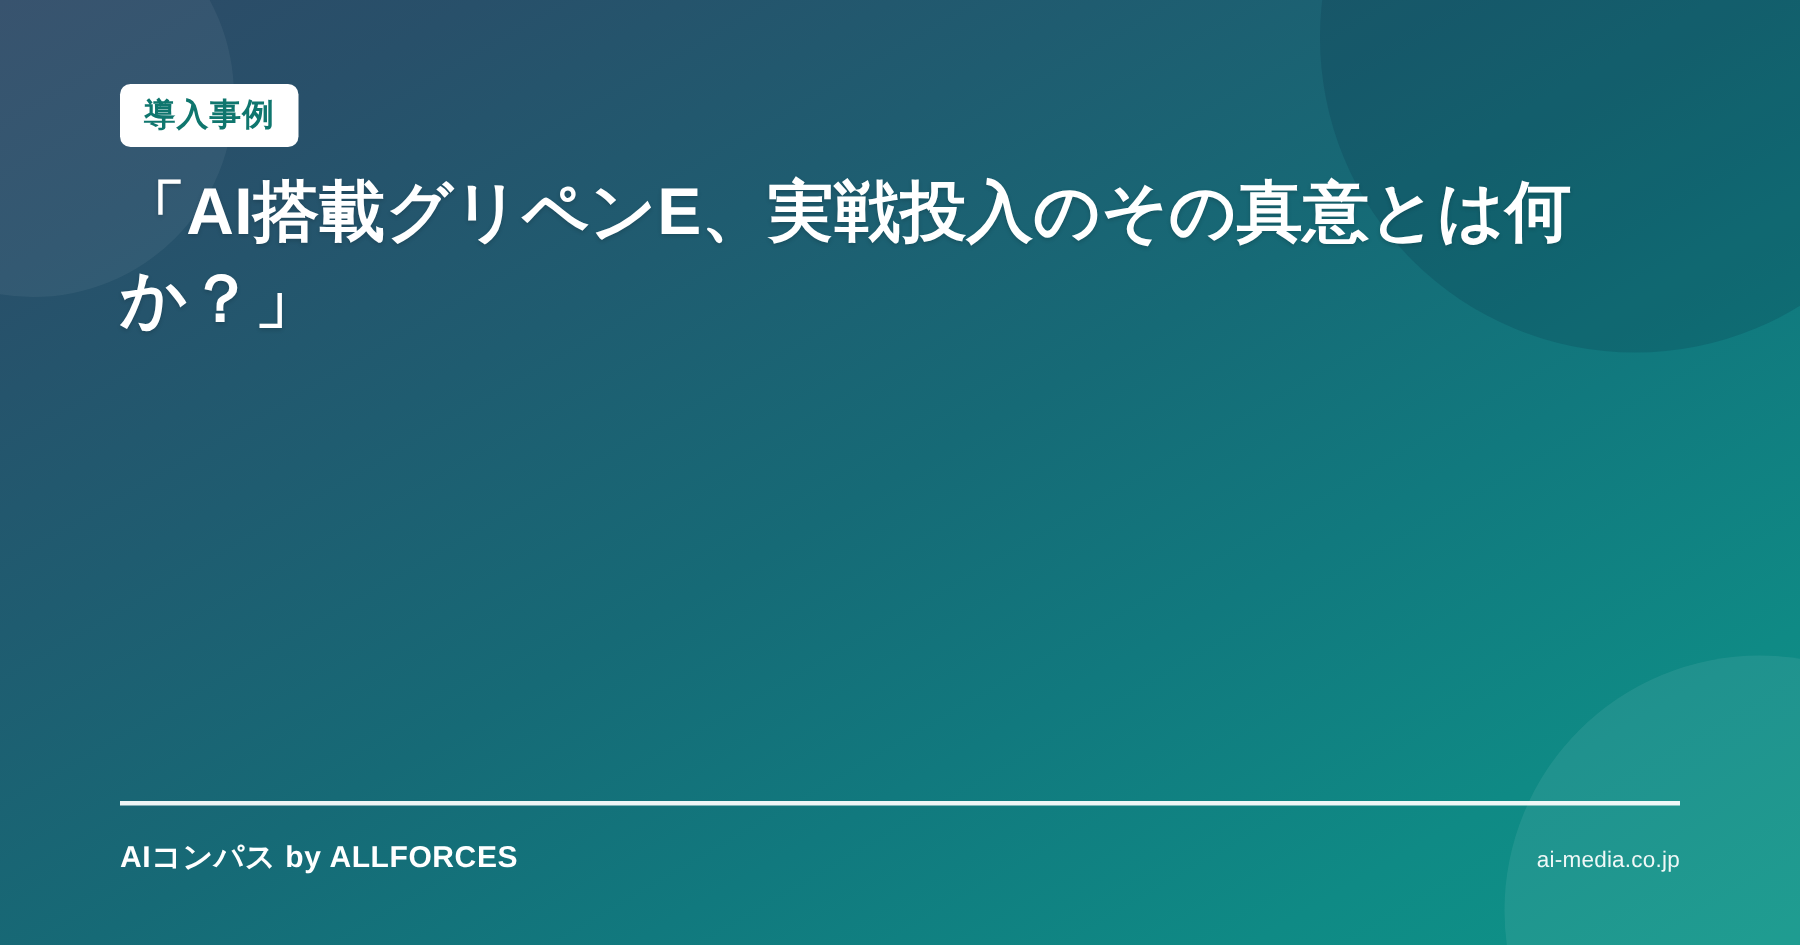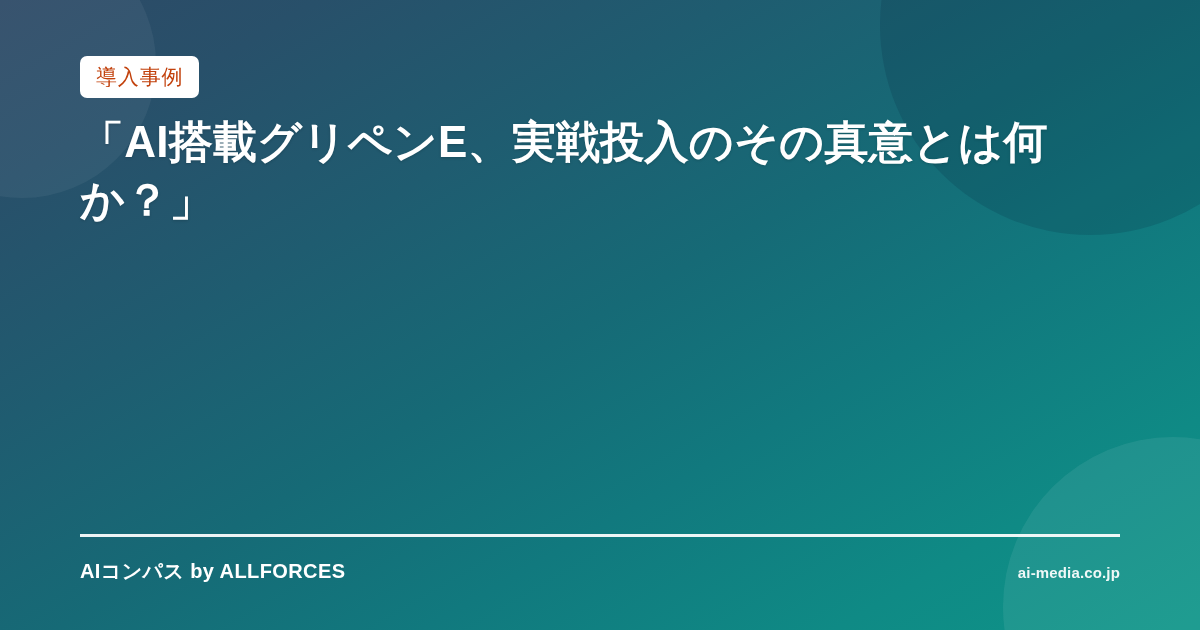--- a/index.html
+++ b/index.html
@@ -67,23 +67,23 @@
     position: relative;
     z-index: 2;
     width: 100%;
     height: 100%;
     padding: 56px 80px 0 80px;
   }
 
   .badge {
     display: inline-block;
     background: #ffffff;
-    color: #c2410c;
+    color: #0f766e;
     font-size: 21px;
-    font-weight: normal;
+    font-weight: bold;
     letter-spacing: 0.04em;
     line-height: 1;
     padding: 10px 16px 11px 16px;
     border-radius: 7px;
   }
 
   .title {
     margin-top: 15px;
     color: #ffffff;
     font-size: 44px;
@@ -121,21 +121,21 @@
   .brand {
     color: #ffffff;
     font-size: 20px;
     font-weight: bold;
     letter-spacing: 0.02em;
   }
 
   .site-url {
     color: rgba(255, 255, 255, 0.93);
     font-size: 15px;
-    font-weight: bold;
+    font-weight: normal;
     letter-spacing: 0.01em;
   }
 </style>
 </head>
 <body>
 
 <div class="og-card">
 
   <div class="deco deco-tl"></div>
   <div class="deco deco-tr"></div>

